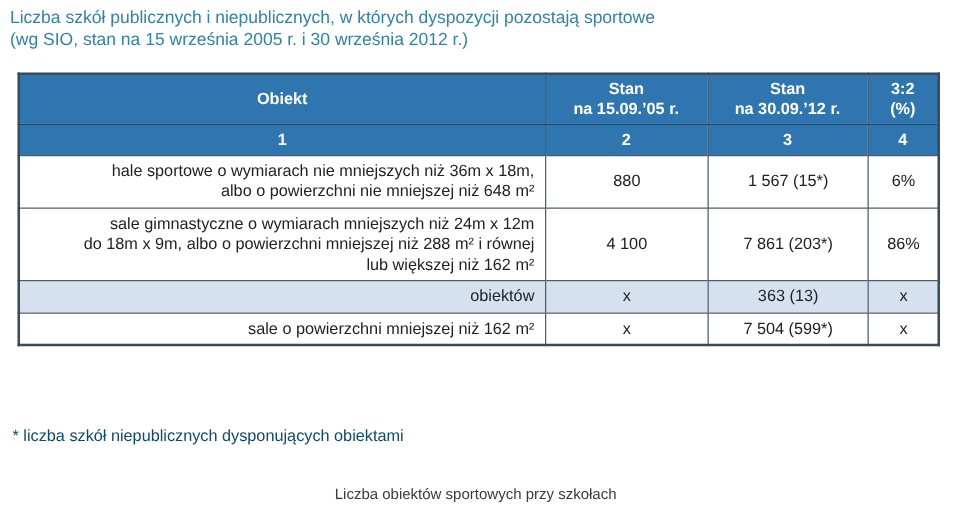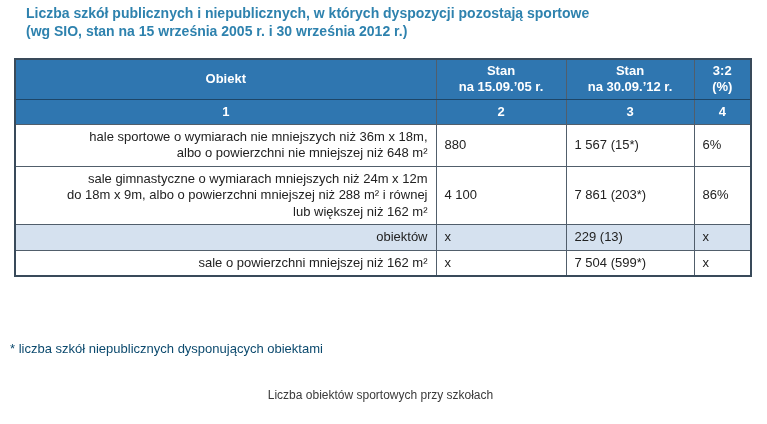--- a/index.html
+++ b/index.html
@@ -8,23 +8,23 @@
     --title-blue:#2e82ae;
     --grid:#515e6b;
     --outer:#394a5a;
     --body-text:#222222;
   }
   *{box-sizing:border-box;}
   html,body{margin:0;padding:0;background:#ffffff;}
   body{width:767px;height:424px;font-family:"Liberation Sans",sans-serif;position:relative;overflow:hidden;}
 
   .title{
-    position:absolute;left:26px;top:5px;
+    position:absolute;left:8px;top:5px;
     color:var(--title-blue);
-    font-size:14px;line-height:17.5px;font-weight:bold;
+    font-size:14px;line-height:17.5px;
   }
 
   table.facilities{
     position:absolute;left:14px;top:58px;
     width:736px;
     border-collapse:collapse;
     table-layout:fixed;
     border:2px solid var(--outer);
   }
   .facilities th,.facilities td{
@@ -44,21 +44,21 @@
 
   .facilities td{
     font-size:13px;
     color:var(--body-text);
     line-height:16.5px;
     padding:4px 8px;
     background:#ffffff;
     vertical-align:middle;
   }
   td.obiekt{text-align:right;white-space:pre-line;}
-  td.num{text-align:left;padding-right:7px;}
+  td.num{text-align:center;padding-right:7px;}
   tr.shaded td{background:var(--row-blue);}
 
   .footnote{
     position:absolute;left:10px;top:341px;
     font-size:13px;color:#0c4a6e;
   }
   .caption{
     position:absolute;left:0;top:388px;width:761px;
     text-align:center;
     font-size:12px;color:#3a3a3a;
@@ -108,21 +108,21 @@
       <td class="obiekt">sale gimnastyczne o wymiarach mniejszych niż 24m x 12m
 do 18m x 9m, albo o powierzchni mniejszej niż 288 m² i równej
 lub większej niż 162 m²</td>
       <td class="num">4 100</td>
       <td class="num">7 861 (203*)</td>
       <td class="num">86%</td>
     </tr>
     <tr class="shaded">
       <td class="obiekt">obiektów</td>
       <td class="num">x</td>
-      <td class="num">229 (13)</td>
+      <td class="num">363 (13)</td>
       <td class="num">x</td>
     </tr>
     <tr>
       <td class="obiekt">sale o powierzchni mniejszej niż 162 m²</td>
       <td class="num">x</td>
       <td class="num">7 504 (599*)</td>
       <td class="num">x</td>
     </tr>
   </tbody>
 </table>

